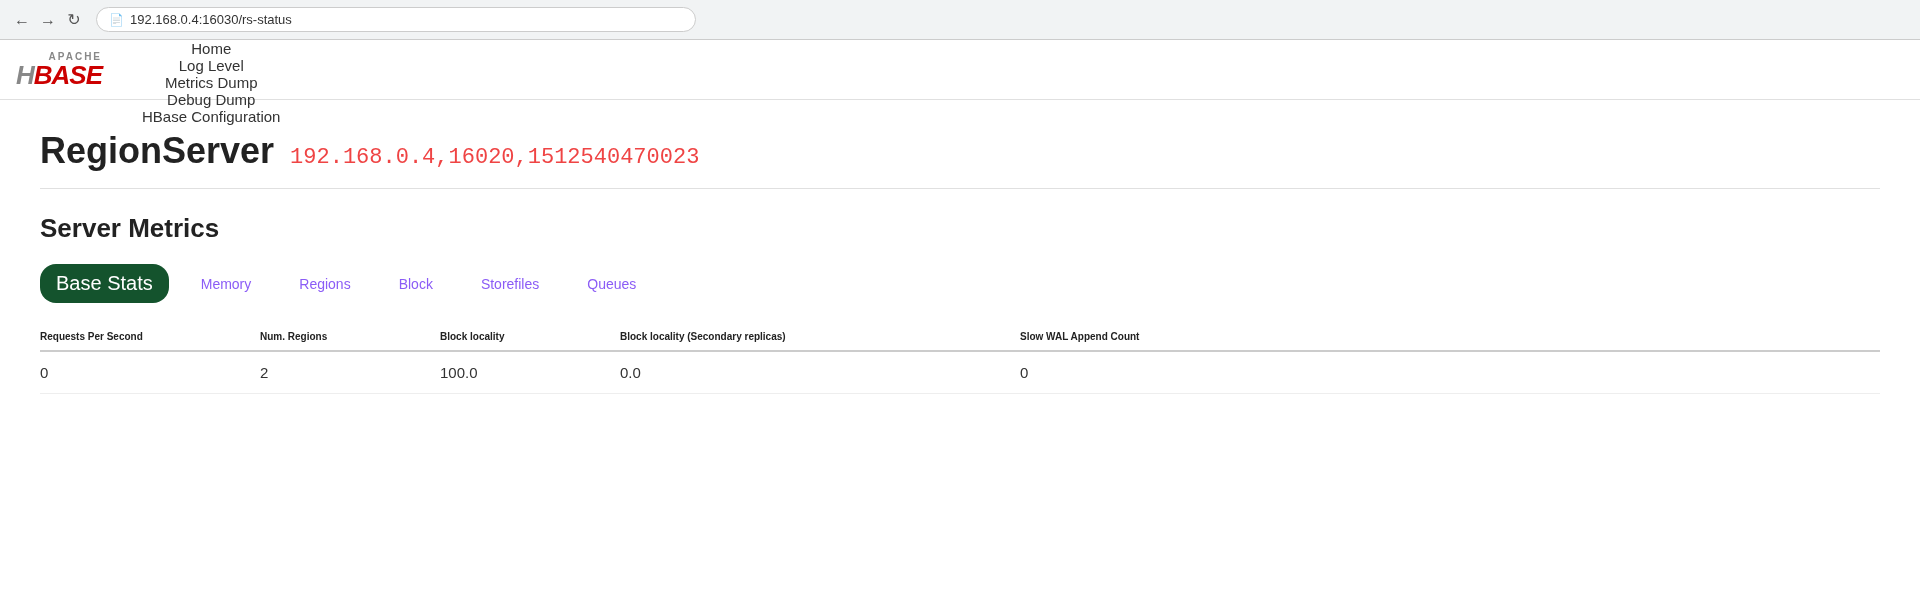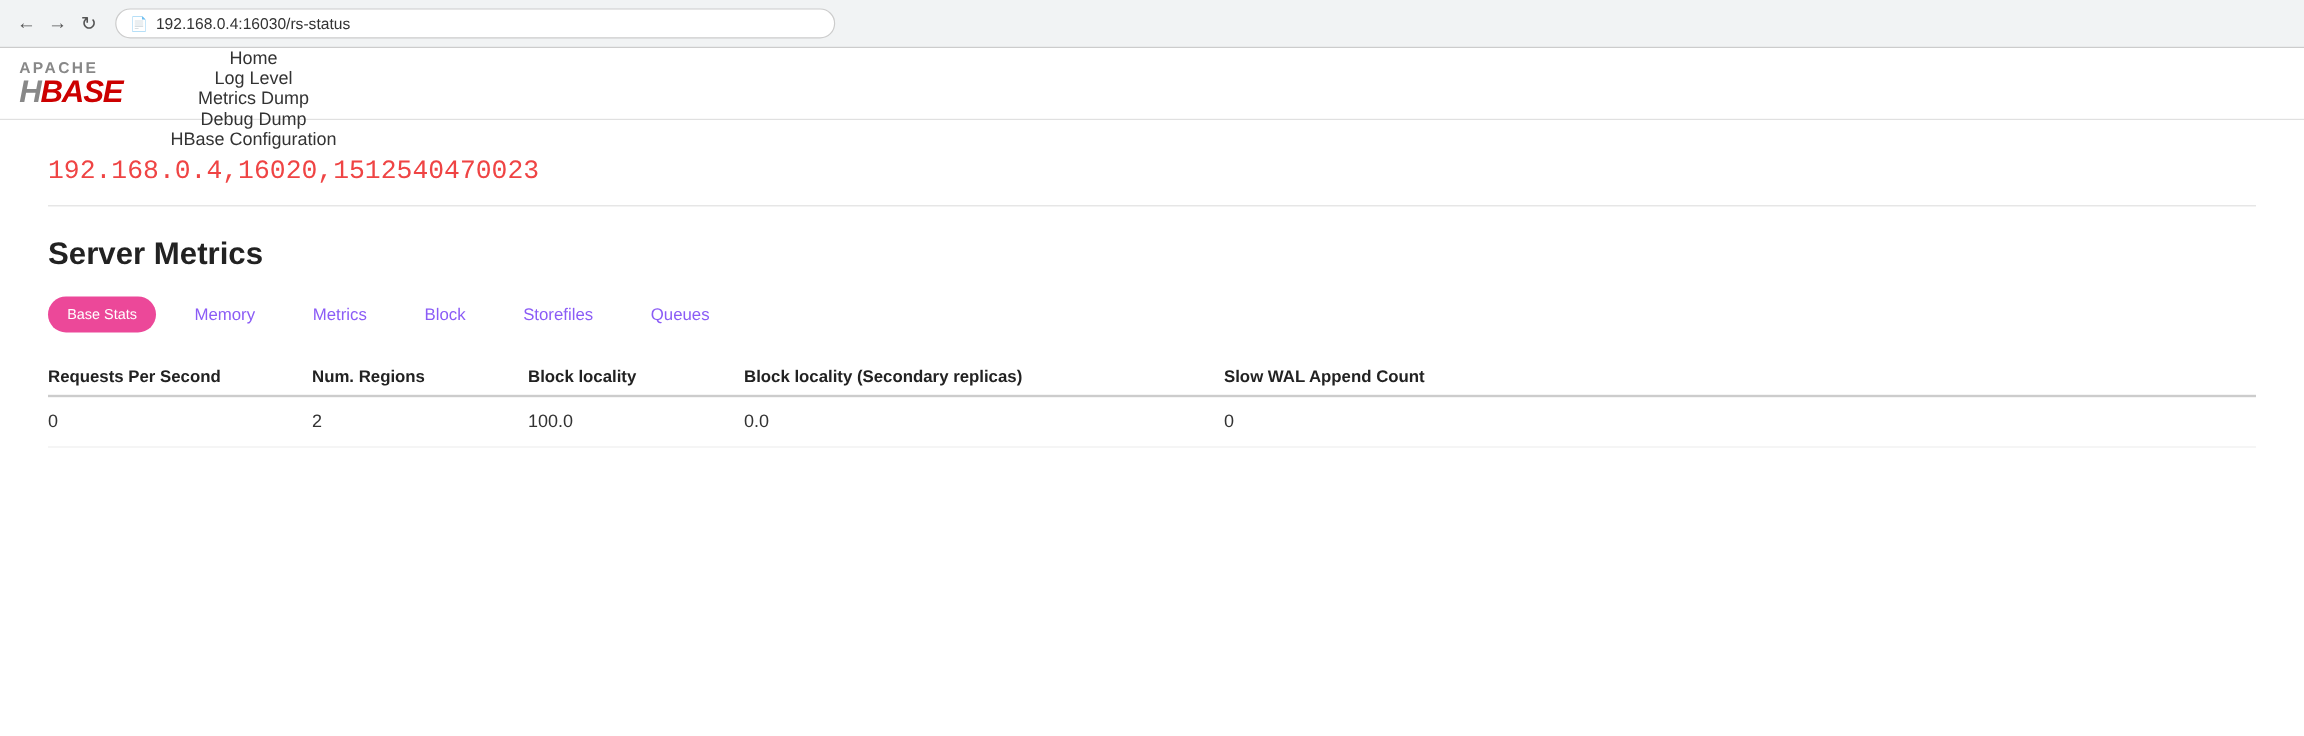--- a/index.html
+++ b/index.html
@@ -73,25 +73,26 @@
     }
 
     .logo {
       margin-right: 24px;
       display: flex;
       flex-direction: column;
       line-height: 1;
     }
 
     .logo-apache {
-      font-size: 13px;
+      font-size: 10px;
       font-weight: bold;
       letter-spacing: 2px;
       color: #888;
       text-transform: uppercase;
+      text-align: right;
     }
 
     .logo-hbase {
       font-size: 26px;
       font-weight: 900;
       color: #cc0000;
       font-style: italic;
       letter-spacing: -1px;
     }
 
@@ -155,26 +156,26 @@
 
     
     .tabs {
       display: flex;
       align-items: center;
       gap: 16px;
       margin-bottom: 20px;
     }
 
     .tab-active {
-      background: #ec4899;
+      background: #14532d;
       color: #fff;
       border: none;
       padding: 8px 16px;
       border-radius: 16px;
-      font-size: 12px;
+      font-size: 20px;
       cursor: pointer;
       font-weight: 500;
     }
 
     .tab-link {
       color: #8b5cf6;
       text-decoration: none;
       font-size: 14px;
       cursor: pointer;
       padding: 4px 16px;
@@ -183,21 +184,21 @@
     
     .metrics-table {
       width: 100%;
       border-collapse: collapse;
     }
 
     .metrics-table th {
       text-align: left;
       padding: 8px 12px 8px 0;
       font-weight: bold;
-      font-size: 14px;
+      font-size: 10px;
       color: #222;
       border-bottom: 2px solid #ccc;
     }
 
     .metrics-table td {
       padding: 12px 12px 12px 0;
       font-size: 15px;
       color: #333;
       border-bottom: 1px solid #eee;
     }
@@ -247,29 +248,30 @@
     <a class="nav-link">Log Level</a>
     <a class="nav-link">Metrics Dump</a>
     <a class="nav-link">Debug Dump</a>
     <a class="nav-link">HBase Configuration</a>
   </nav>
 </div>
 
 <div class="main-content">
 
   <div class="page-title">
+    <span class="region-server-label">RegionServer</span>
     <span class="region-server-address">192.168.0.4,16020,1512540470023</span>
   </div>
 
   <h2 class="section-title">Server Metrics</h2>
 
   <div class="tabs">
     <button class="tab-active">Base Stats</button>
     <a class="tab-link">Memory</a>
-    <a class="tab-link">Metrics</a>
+    <a class="tab-link">Regions</a>
     <a class="tab-link">Block</a>
     <a class="tab-link">Storefiles</a>
     <a class="tab-link">Queues</a>
   </div>
 
   <table class="metrics-table">
     <thead>
       <tr>
         <th>Requests Per Second</th>
         <th>Num. Regions</th>

